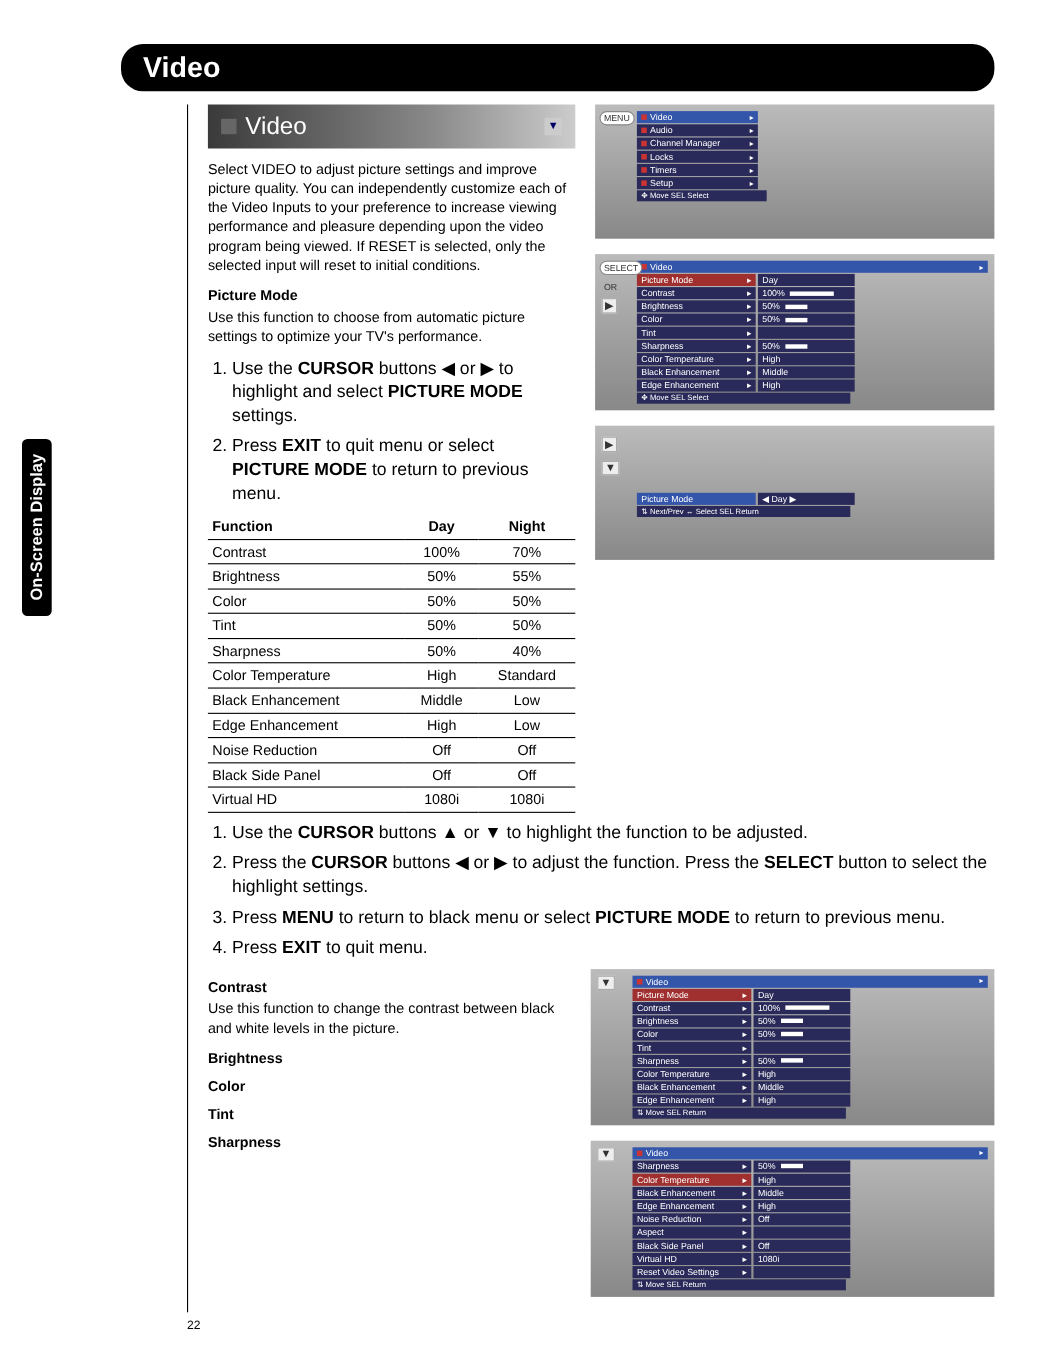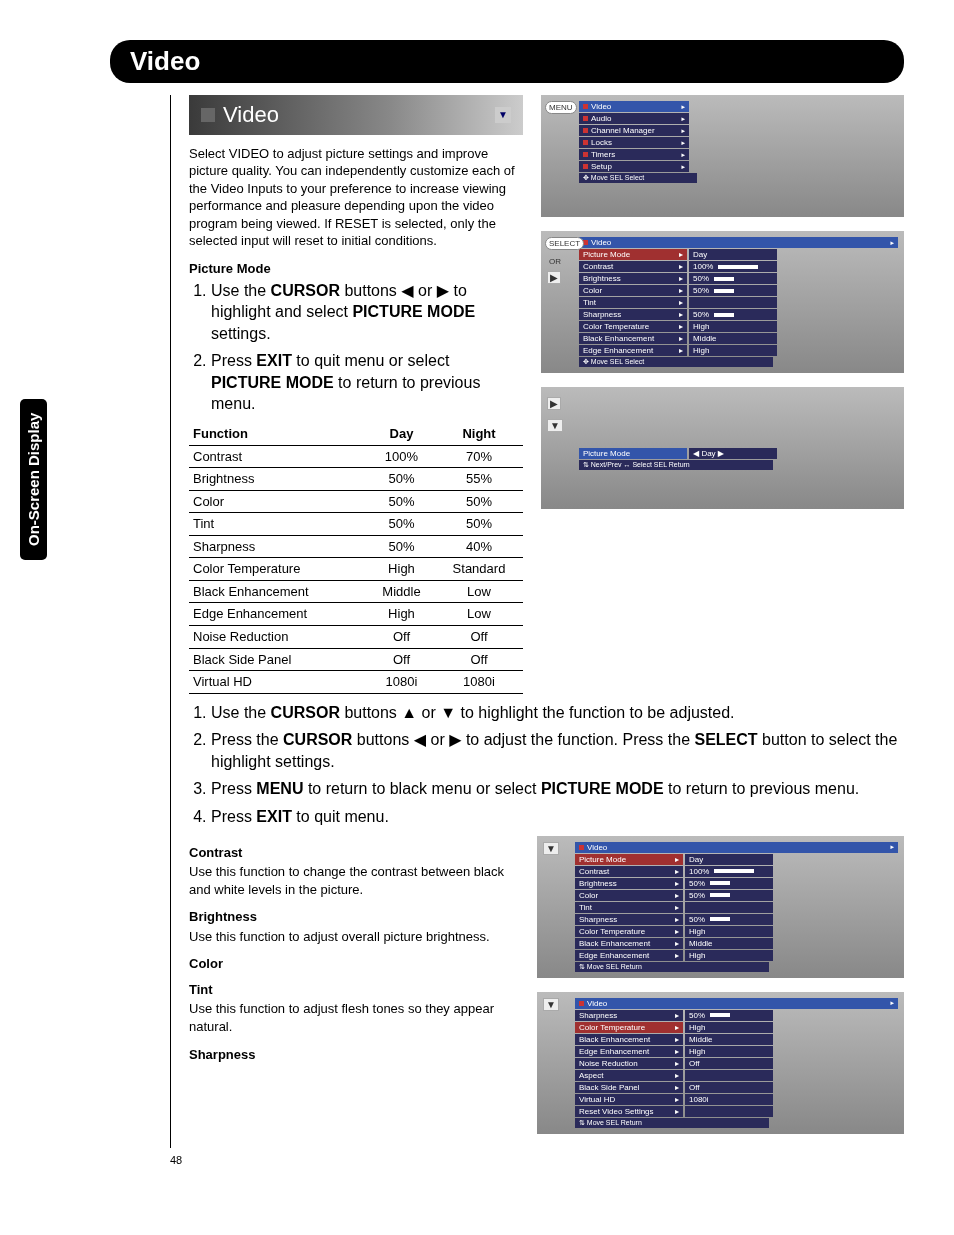--- a/index.html
+++ b/index.html
@@ -54,20 +54,21 @@
         <div class="video-bar">
           <span style="display:flex;align-items:center;">
               <span class="sq"></span>
               <span>Video</span>
             </span>
           <span class="drop">▼</span>
         </div>
         <p>Select VIDEO to adjust picture settings and improve picture quality. You can independently customize each of the Video Inputs to your preference to increase viewing performance and pleasure depending upon the video program being viewed. If RESET is selected, only the selected input will reset to initial conditions.</p>
 
         <h4>Picture Mode</h4>
+        <p>Use this function to choose from automatic picture settings to optimize your TV's performance.</p>
         <ol>
           <li><span>Use the </span><b>CURSOR</b><span> buttons ◀ or ▶ to highlight and select </span><b>PICTURE MODE</b><span> settings.</span></li>
           <li><span>Press </span><b>EXIT</b><span> to quit menu or select </span><b>PICTURE MODE</b><span> to return to previous menu.</span></li>
         </ol>
 
         <table class="functable">
           <tbody>
               <tr>
                 <th>Function</th>
                 <th>Day</th>
@@ -223,24 +224,22 @@
         <li><span>Press </span><b>MENU</b><span> to return to black menu or select </span><b>PICTURE MODE</b><span> to return to previous menu.</span></li>
         <li><span>Press </span><b>EXIT</b><span> to quit menu.</span></li>
       </ol>
     </div>
 
     <div class="twocol">
       <div class="leftcol" id="sections-col">
           <h4>Contrast</h4>
           <p>Use this function to change the contrast between black and white levels in the picture.</p>
           <h4>Brightness</h4>
-          <p>Use this function to adjust overall picture brightness.</p>
           <h4>Color</h4>
           <h4>Tint</h4>
-          <p>Use this function to adjust flesh tones so they appear natural.</p>
           <h4>Sharpness</h4>
         </div>
       <div class="rightcol">
 
         <div class="osd">
           <div class="arrow-icon" style="top:6px">▼</div>
           <div class="menu-item hl">
               <span class="dot"></span>
               <span>Video</span>
               <span class="chev">▸</span>
@@ -329,14 +328,14 @@
               <div class="menu-row">
                 <div class="lbl"><span class="dot"></span>Reset Video Settings<span class="chev" style="margin-left:auto">▸</span></div>
                 <div class="val"></div>
               </div>
             </div>
           <div class="hint wide">⇅ Move    SEL Return</div>
         </div>
       </div>
     </div>
   </div>
-  <div class="pagenum">48</div>
+  <div class="pagenum">22</div>
 </div>
 
 </body></html>

